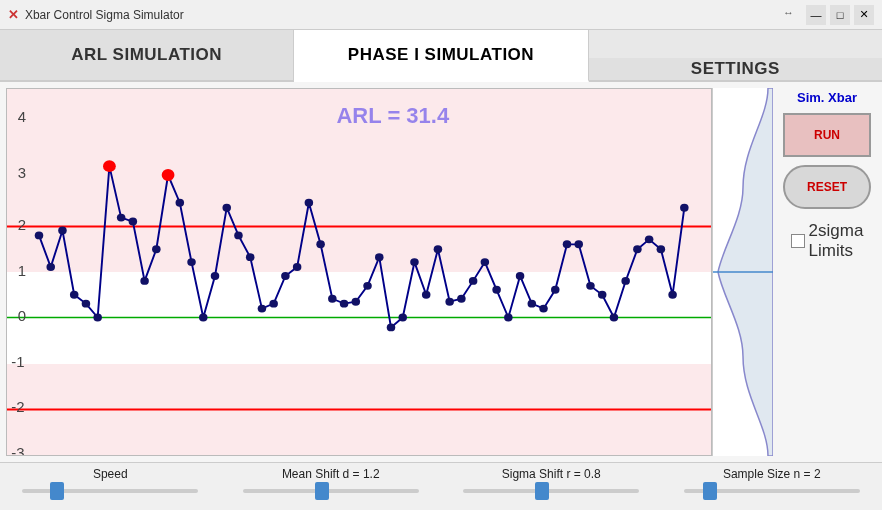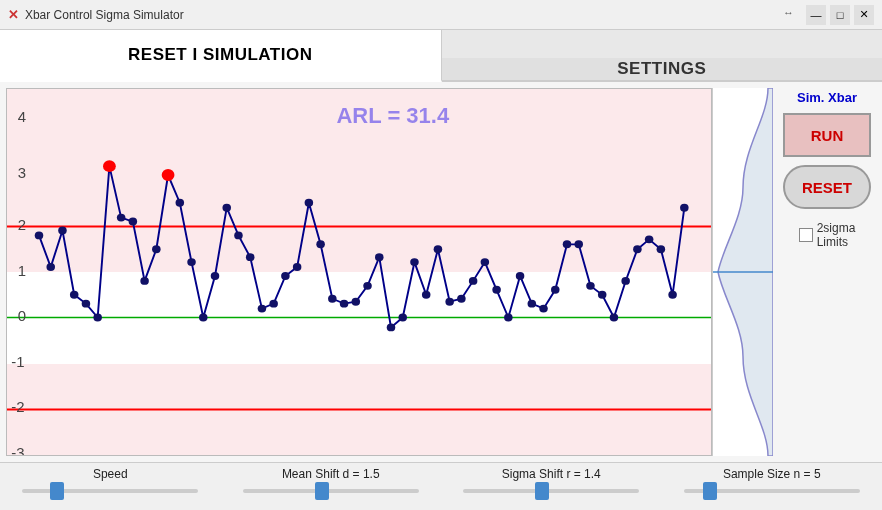--- a/index.html
+++ b/index.html
@@ -103,21 +103,21 @@
     .sidebar-title {
       color: #0000cc;
       font-size: 13px;
       font-weight: bold;
       text-align: center;
       margin-top: 2px;
     }
     .sidebar-btn {
       width: 88px;
       height: 44px;
-      font-size: 15px;
+      font-size: 12px;
       font-weight: bold;
       border: 2px solid #888;
       cursor: pointer;
       display: flex;
       align-items: center;
       justify-content: center;
     }
     .btn-run {
       background: #e8c0c0;
       color: #cc0000;
@@ -222,21 +222,22 @@
   </div>
   <div class="titlebar-controls">
     <span style="font-size:11px;color:#555;padding-right:8px;">↔</span>
     <div class="titlebar-btn">—</div>
     <div class="titlebar-btn">□</div>
     <div class="titlebar-btn close">✕</div>
   </div>
 </div>
 
 <div class="tabbar">
-  <div class="tab active">RESET I SIMULATION</div>
+  <div class="tab">ARL SIMULATION</div>
+  <div class="tab active">PHASE I SIMULATION</div>
   <div class="tab">SETTINGS</div>
 </div>
 
 <div class="main">
 
   <div class="chart-container">
     <div class="arl-label">ARL = 31.4</div>
     <svg class="chart-svg" viewBox="0 0 660 370" preserveAspectRatio="none">
 
       <rect x="0" y="0" width="660" height="185" fill="#fadadd" opacity="0.6"></rect>
@@ -396,44 +397,44 @@
       <line x1="0" y1="185" x2="60" y2="185" stroke="#4488cc" stroke-width="1.5"></line>
     </svg>
   </div>
 
   <div class="sidebar">
     <div class="sidebar-title">Sim. Xbar</div>
     <button class="sidebar-btn btn-run">RUN</button>
     <button class="sidebar-btn btn-reset">RESET</button>
     <div class="sigma-limits">
       <div class="sigma-checkbox"></div>
-      <span style="white-space:pre-line;font-size:12px;">2sigma
+      <span style="white-space:pre-line;font-size:17px;">2sigma
 Limits</span>
     </div>
   </div>
 </div>
 
 <div class="controls-bar">
   <div class="control-group">
     <span class="control-label">Speed</span>
     <div class="slider-track">
       <div class="slider-thumb" style="left:20%;"></div>
     </div>
   </div>
   <div class="control-group">
-    <span class="control-label">Mean Shift d = 1.5</span>
+    <span class="control-label">Mean Shift d = 1.2</span>
     <div class="slider-track">
       <div class="slider-thumb" style="left:45%;"></div>
     </div>
   </div>
   <div class="control-group">
-    <span class="control-label">Sigma Shift r = 1.4</span>
+    <span class="control-label">Sigma Shift r = 0.8</span>
     <div class="slider-track">
       <div class="slider-thumb" style="left:45%;"></div>
     </div>
   </div>
   <div class="control-group">
-    <span class="control-label">Sample Size n = 5</span>
+    <span class="control-label">Sample Size n = 2</span>
     <div class="slider-track">
       <div class="slider-thumb" style="left:15%;"></div>
     </div>
   </div>
 </div>
 
 </body></html>

